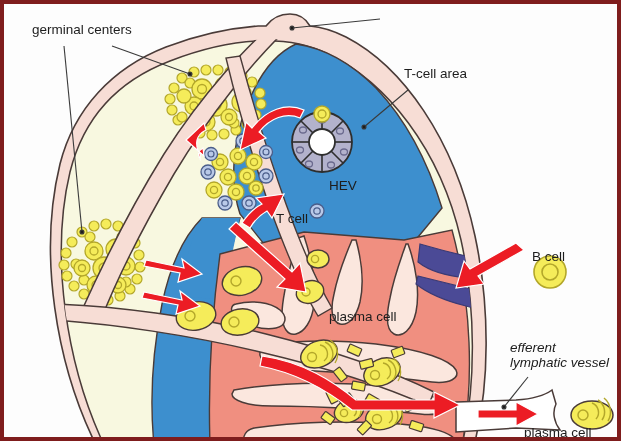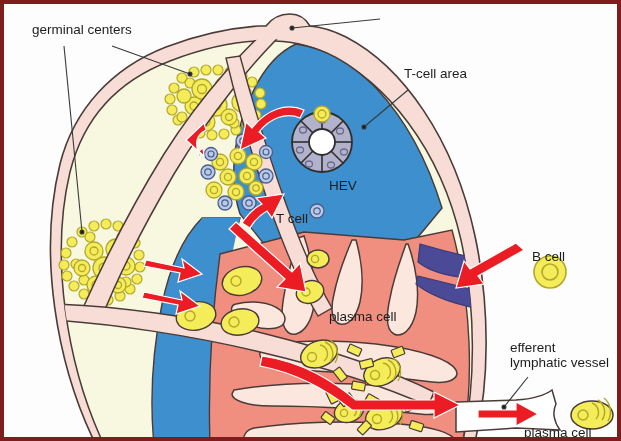--- a/index.html
+++ b/index.html
@@ -397,18 +397,18 @@
   <div class="lbl" style="left:400px;top:62px;">T-cell area</div>
 
   <div class="lbl" style="left:325px;top:174px;">HEV</div>
 
   <div class="lbl" style="left:272px;top:207px;">T cell</div>
 
   <div class="lbl" style="left:325px;top:305px;">plasma cell</div>
 
   <div class="lbl" style="left:528px;top:219px;margin-top:26px;">B cell</div>
 
-  <div class="lbl" style="left:506px;top:336px;">efferent
+  <div class="lbl" style="left:506px;top:336px;font-style:italic;">efferent
 lymphatic vessel</div>
 
   <div class="lbl" style="left:520px;top:421px;">plasma cell</div>
 
 </div>
 
 </body></html>

